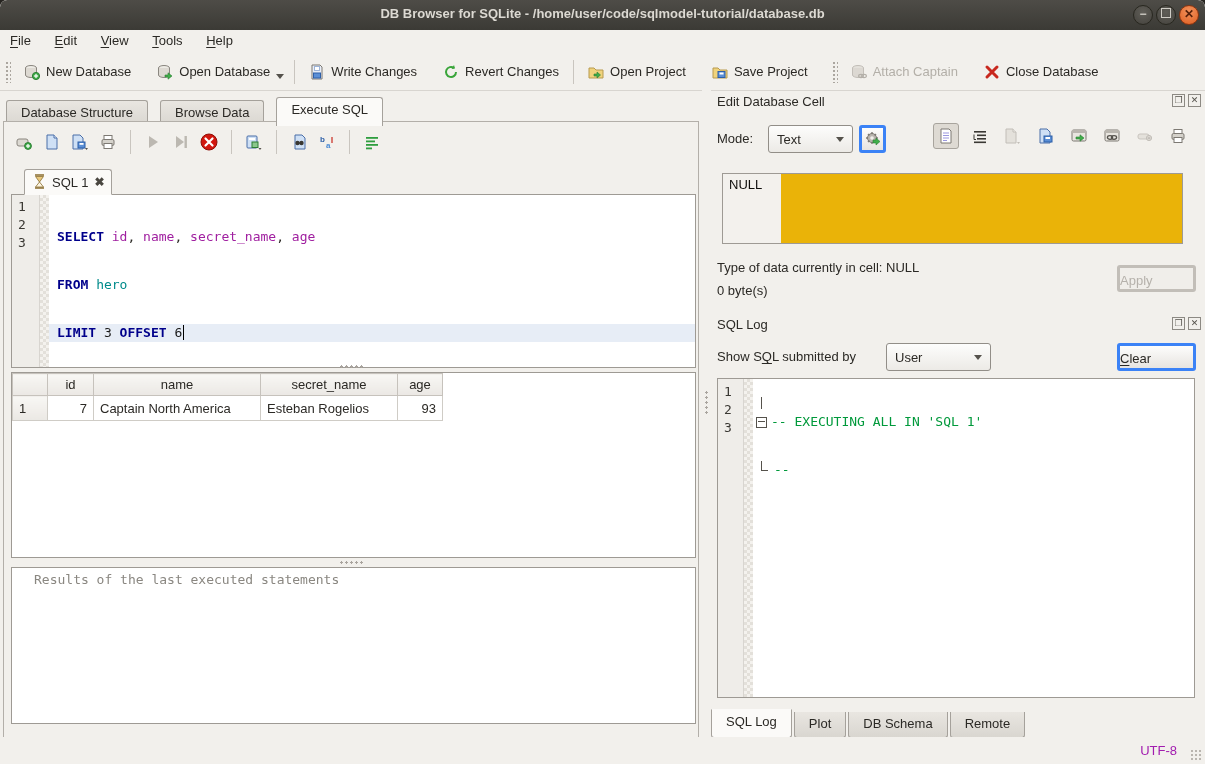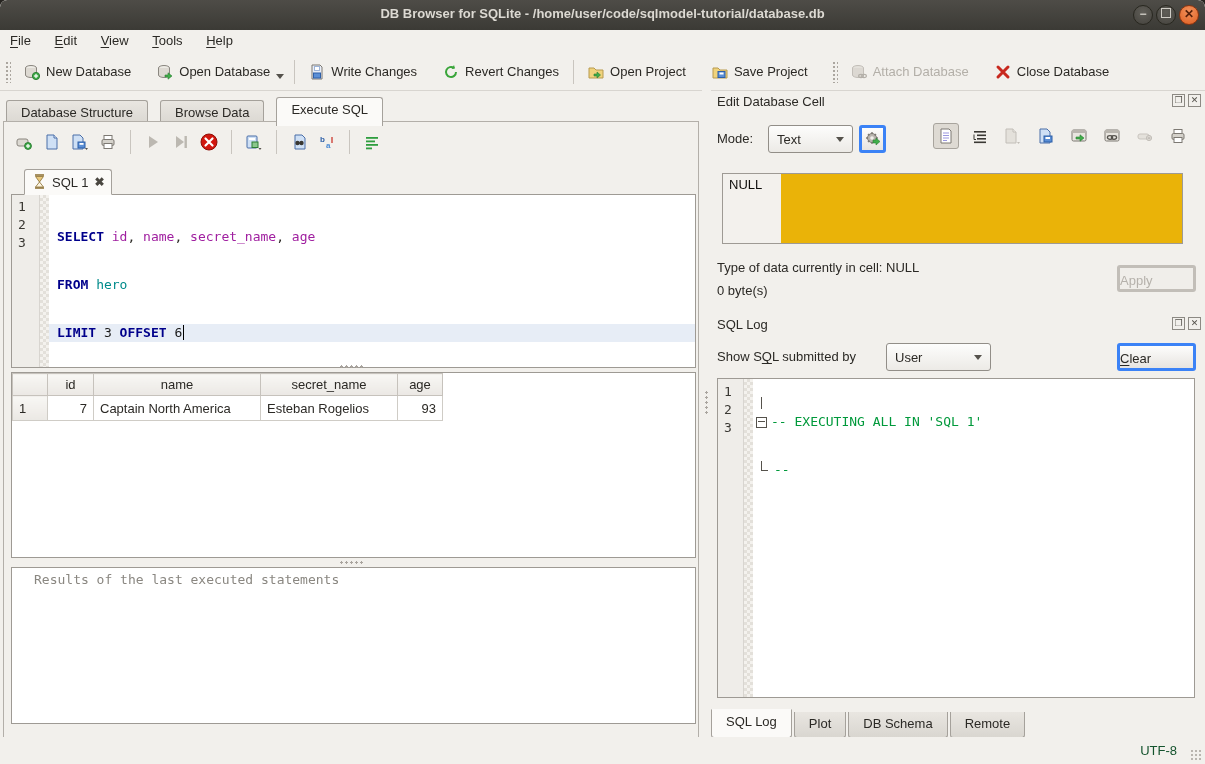--- a/index.html
+++ b/index.html
@@ -123,21 +123,21 @@
   .foldline{width:1px;background:#55524c;position:absolute;left:8px;top:14px;height:12px;}
   .elbow{width:6px;height:9px;border-left:1px solid #55524c;border-bottom:1px solid #55524c;
     margin:-6px 6px 3px 8px;flex:0 0 6px;}
   
   .bottom-tabs{position:absolute;left:0px;top:618px;display:flex;align-items:flex-end;}
   .btab{padding:4px 14px;height:17px;background:linear-gradient(#e9e6e1,#d9d6d0);
     border:1px solid #a5a19b;margin-right:2px;border-radius:0 0 3px 3px;border-top:none;}
   .btab.active{background:#fbfaf8;height:19px;border-top:1px solid #fbfaf8;}
   
   .statusbar{position:absolute;left:0;bottom:0;width:100%;height:27px;background:#f2f0ec;}
-  .encoding{position:absolute;right:28px;top:6px;color:#14532d;}
+  .encoding{position:absolute;right:28px;top:6px;color:#a21caf;}
   .corner-grip{position:absolute;right:3px;bottom:3px;width:12px;height:12px;
     background:radial-gradient(circle,#b9b5af 1px,transparent 1.3px);background-size:4px 4px;}
   u{text-underline-offset:2px;}
 </style>
 </head>
 <body>
 
 <div class="window">
 
   <div class="titlebar">
@@ -223,21 +223,21 @@
     <span class="grip-v" style="margin-left:16px;"></span>
     <div class="tbtn disabled">
       <span class="icon16">
         <svg width="16" height="16">
             <ellipse cx="7" cy="4" rx="5.5" ry="2.5" fill="#e4e1db" stroke="#c2beb8"></ellipse>
             <path d="M1.5 4v7c0 1.4 2.5 2.5 5.5 2.5s5.5-1.1 5.5-2.5V4" fill="#dcd8d2" stroke="#c2beb8"></path>
             <ellipse cx="10" cy="12" rx="2.4" ry="1.6" fill="none" stroke="#b3afa8" stroke-width="1.1"></ellipse>
             <ellipse cx="13" cy="12" rx="2.4" ry="1.6" fill="none" stroke="#b3afa8" stroke-width="1.1"></ellipse>
           </svg>
       </span>
-      <span>Attach Database</span>
+      <span>Attach Captain</span>
     </div>
     <div class="tbtn" style="margin-left:10px;">
       <span class="icon16">
         <svg width="16" height="16">
             <path d="M3 3l10 10M13 3L3 13" stroke="#c8281e" stroke-width="3" stroke-linecap="round"></path>
           </svg>
       </span>
       <span>Close Database</span>
     </div>
   </div>

